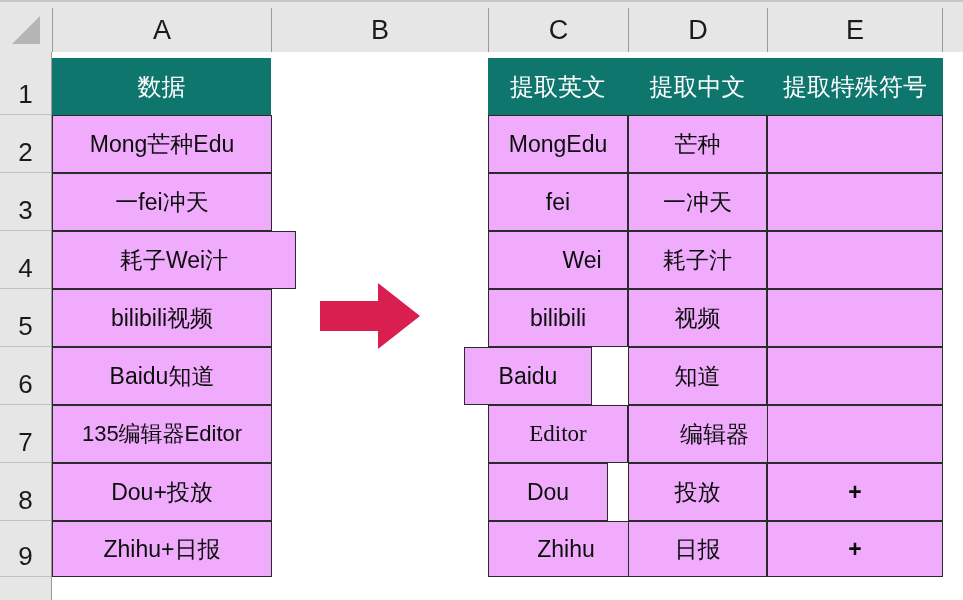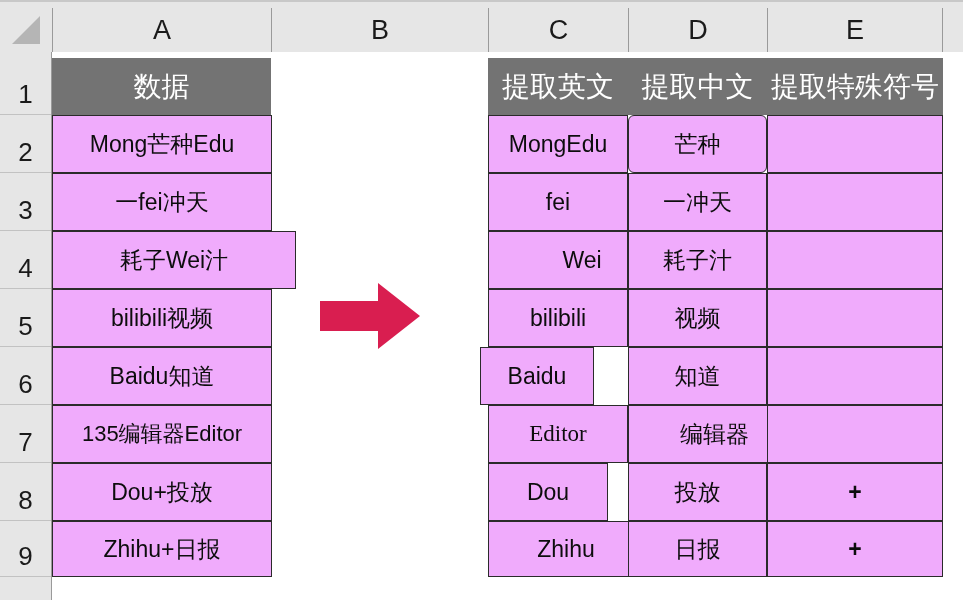--- a/index.html
+++ b/index.html
@@ -107,23 +107,23 @@
     background: #f0abfc;
     font-size: 23px;
     color: #0d0d0d;
     white-space: nowrap;
     overflow: hidden;
   }
   .cell.bordered {
     border: 1px solid #2b2b2b;
   }
   .cell.head {
-    background: #737373;
+    background: #0f766e;
     color: #ffffff;
-    font-size: 28px;
+    font-size: 24px;
     border: none;
   }
 
   
   .arrow-wrap {
     position: absolute;
     left: 320px;
     top: 283px;
     width: 100px;
     height: 66px;
@@ -159,40 +159,40 @@
   <div class="row-header" style="top:463px; height:58px;">8</div>
   <div class="row-header" style="top:521px; height:56px;">9</div>
 
   <div class="cell head" style="left:52px;  top:58px; width:219px; height:57px;">数据</div>
   <div class="cell head" style="left:488px; top:58px; width:140px; height:57px;">提取英文</div>
   <div class="cell head" style="left:628px; top:58px; width:139px; height:57px;">提取中文</div>
   <div class="cell head" style="left:767px; top:58px; width:176px; height:57px;">提取特殊符号</div>
 
   <div class="cell bordered" style="left:52px;  top:115px; width:220px; height:58px;">Mong芒种Edu</div>
   <div class="cell bordered" style="left:488px; top:115px; width:140px; height:58px;">MongEdu</div>
-  <div class="cell bordered" style="left:628px; top:115px; width:139px; height:58px;border-radius:6px;">芒种</div>
+  <div class="cell bordered" style="left:628px; top:115px; width:139px; height:58px;">芒种</div>
   <div class="cell bordered" style="left:767px; top:115px; width:176px; height:58px;"></div>
 
   <div class="cell bordered" style="left:52px;  top:173px; width:220px; height:58px;">一fei冲天</div>
   <div class="cell bordered" style="left:488px; top:173px; width:140px; height:58px;">fei</div>
   <div class="cell bordered" style="left:628px; top:173px; width:139px; height:58px;">一冲天</div>
   <div class="cell bordered" style="left:767px; top:173px; width:176px; height:58px;"></div>
 
   <div class="cell bordered" style="left:52px;  top:231px; width:244px; height:58px;">耗子Wei汁</div>
   <div class="cell bordered" style="left:488px; top:231px; width:140px; height:58px;padding-left:48px;">Wei</div>
   <div class="cell bordered" style="left:628px; top:231px; width:139px; height:58px;">耗子汁</div>
   <div class="cell bordered" style="left:767px; top:231px; width:176px; height:58px;"></div>
 
   <div class="cell bordered" style="left:52px;  top:289px; width:220px; height:58px;">bilibili视频</div>
   <div class="cell bordered" style="left:488px; top:289px; width:140px; height:58px;">bilibili</div>
   <div class="cell bordered" style="left:628px; top:289px; width:139px; height:58px;">视频</div>
   <div class="cell bordered" style="left:767px; top:289px; width:176px; height:58px;"></div>
 
   <div class="cell bordered" style="left:52px;  top:347px; width:220px; height:58px;">Baidu知道</div>
-  <div class="cell bordered" style="left:480px; top:347px; width:114px; height:58px;">Baidu</div>
+  <div class="cell bordered" style="left:464px; top:347px; width:128px; height:58px;">Baidu</div>
   <div class="cell bordered" style="left:628px; top:347px; width:139px; height:58px;">知道</div>
   <div class="cell bordered" style="left:767px; top:347px; width:176px; height:58px;"></div>
 
   <div class="cell bordered" style="left:52px;  top:405px; width:220px; height:58px; font-size:22px;">135编辑器Editor</div>
   <div class="cell bordered" style="left:488px; top:405px; width:140px; height:58px;font-family:Liberation Serif, serif;">Editor</div>
   <div class="cell bordered" style="left:628px; top:405px; width:153px; height:58px;padding-left:20px;">编辑器</div>
   <div class="cell bordered" style="left:767px; top:405px; width:176px; height:58px;"></div>
 
   <div class="cell bordered" style="left:52px;  top:463px; width:220px; height:58px;">Dou+投放</div>
   <div class="cell bordered" style="left:488px; top:463px; width:120px; height:58px;">Dou</div>

